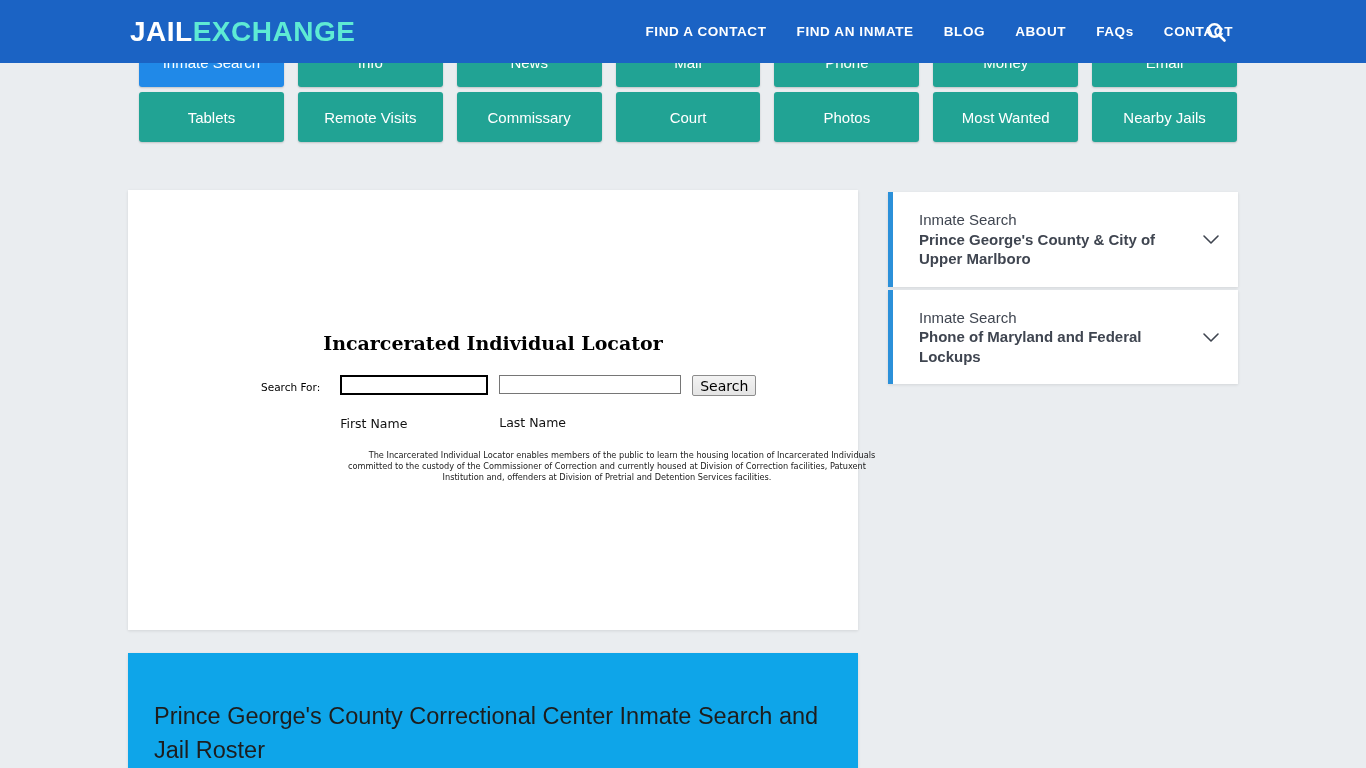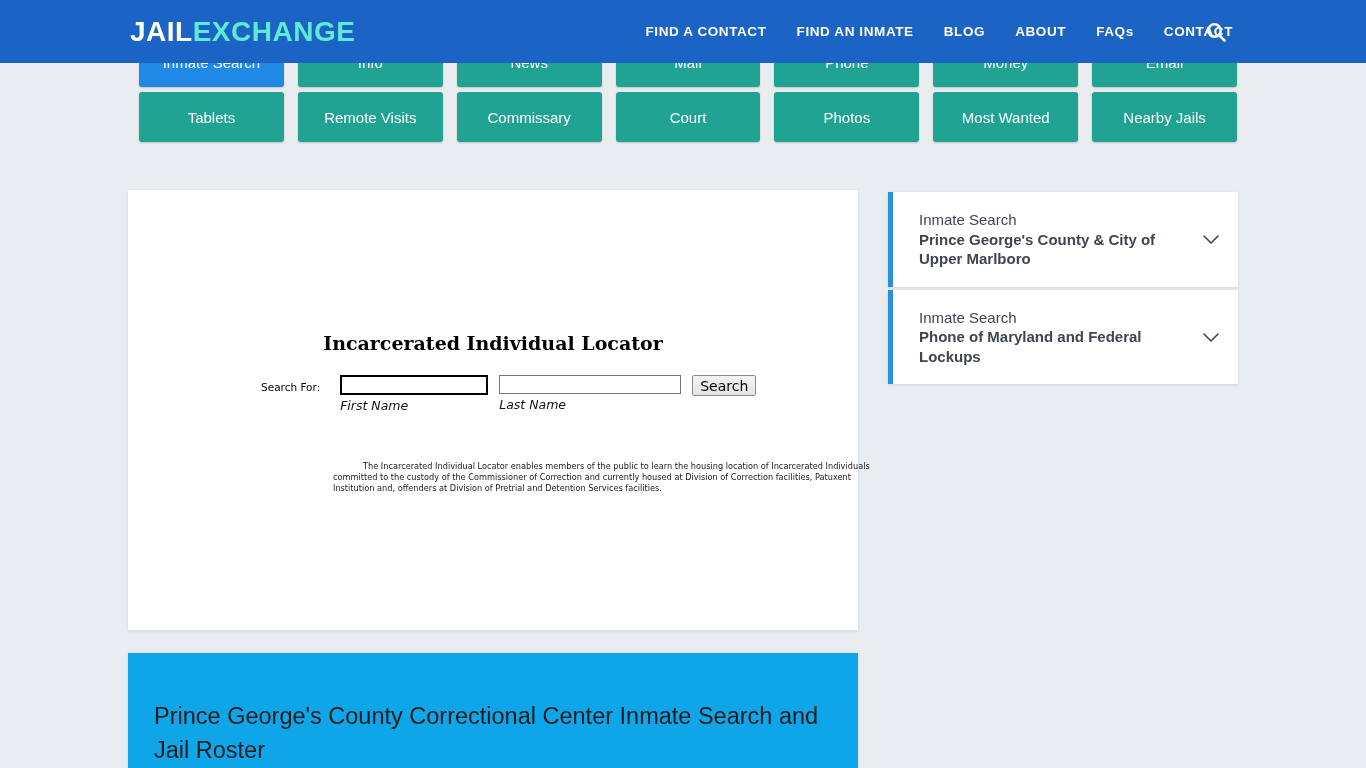--- a/index.html
+++ b/index.html
@@ -147,47 +147,46 @@
   .fld.first {
     width: 148px;
     border: 2px solid #000;
     height: 20px;
   }
   .fld.last { width: 182px; margin-left: 11px; }
   .caption {
     font-family: "DejaVu Sans", sans-serif;
     font-size: 12.5px;
     color: #111;
-    margin-top: 3px;
-    font-style: italic;
+    margin-top: 21px;
   }
   .caption.last { margin-left: 11px; }
   .btn-search {
     margin-left: 11px;
     height: 21px;
     padding: 0 7px;
     font-family: "DejaVu Sans", sans-serif;
     font-size: 14px;
     color: #000;
     background: linear-gradient(#f3f3f3, #e4e4e4);
     border: 1px solid #8c8c8c;
     border-radius: 2px;
     cursor: pointer;
   }
   .locator-desc {
     position: absolute;
     left: 205px;
-    top: 271px;
+    top: 260px;
     width: 548px;
     font-family: "DejaVu Sans", sans-serif;
     font-size: 8.2px;
     line-height: 11px;
     color: #1a1a1a;
     text-indent: 30px;
-    text-align: left;
+    text-align: center;
   }
 
   
   .article-card {
     margin-top: 23px;
     padding: 45px 25px 20px 25px;
     min-height: 130px;
   }
   .article-title {
     font-size: 23.5px;

